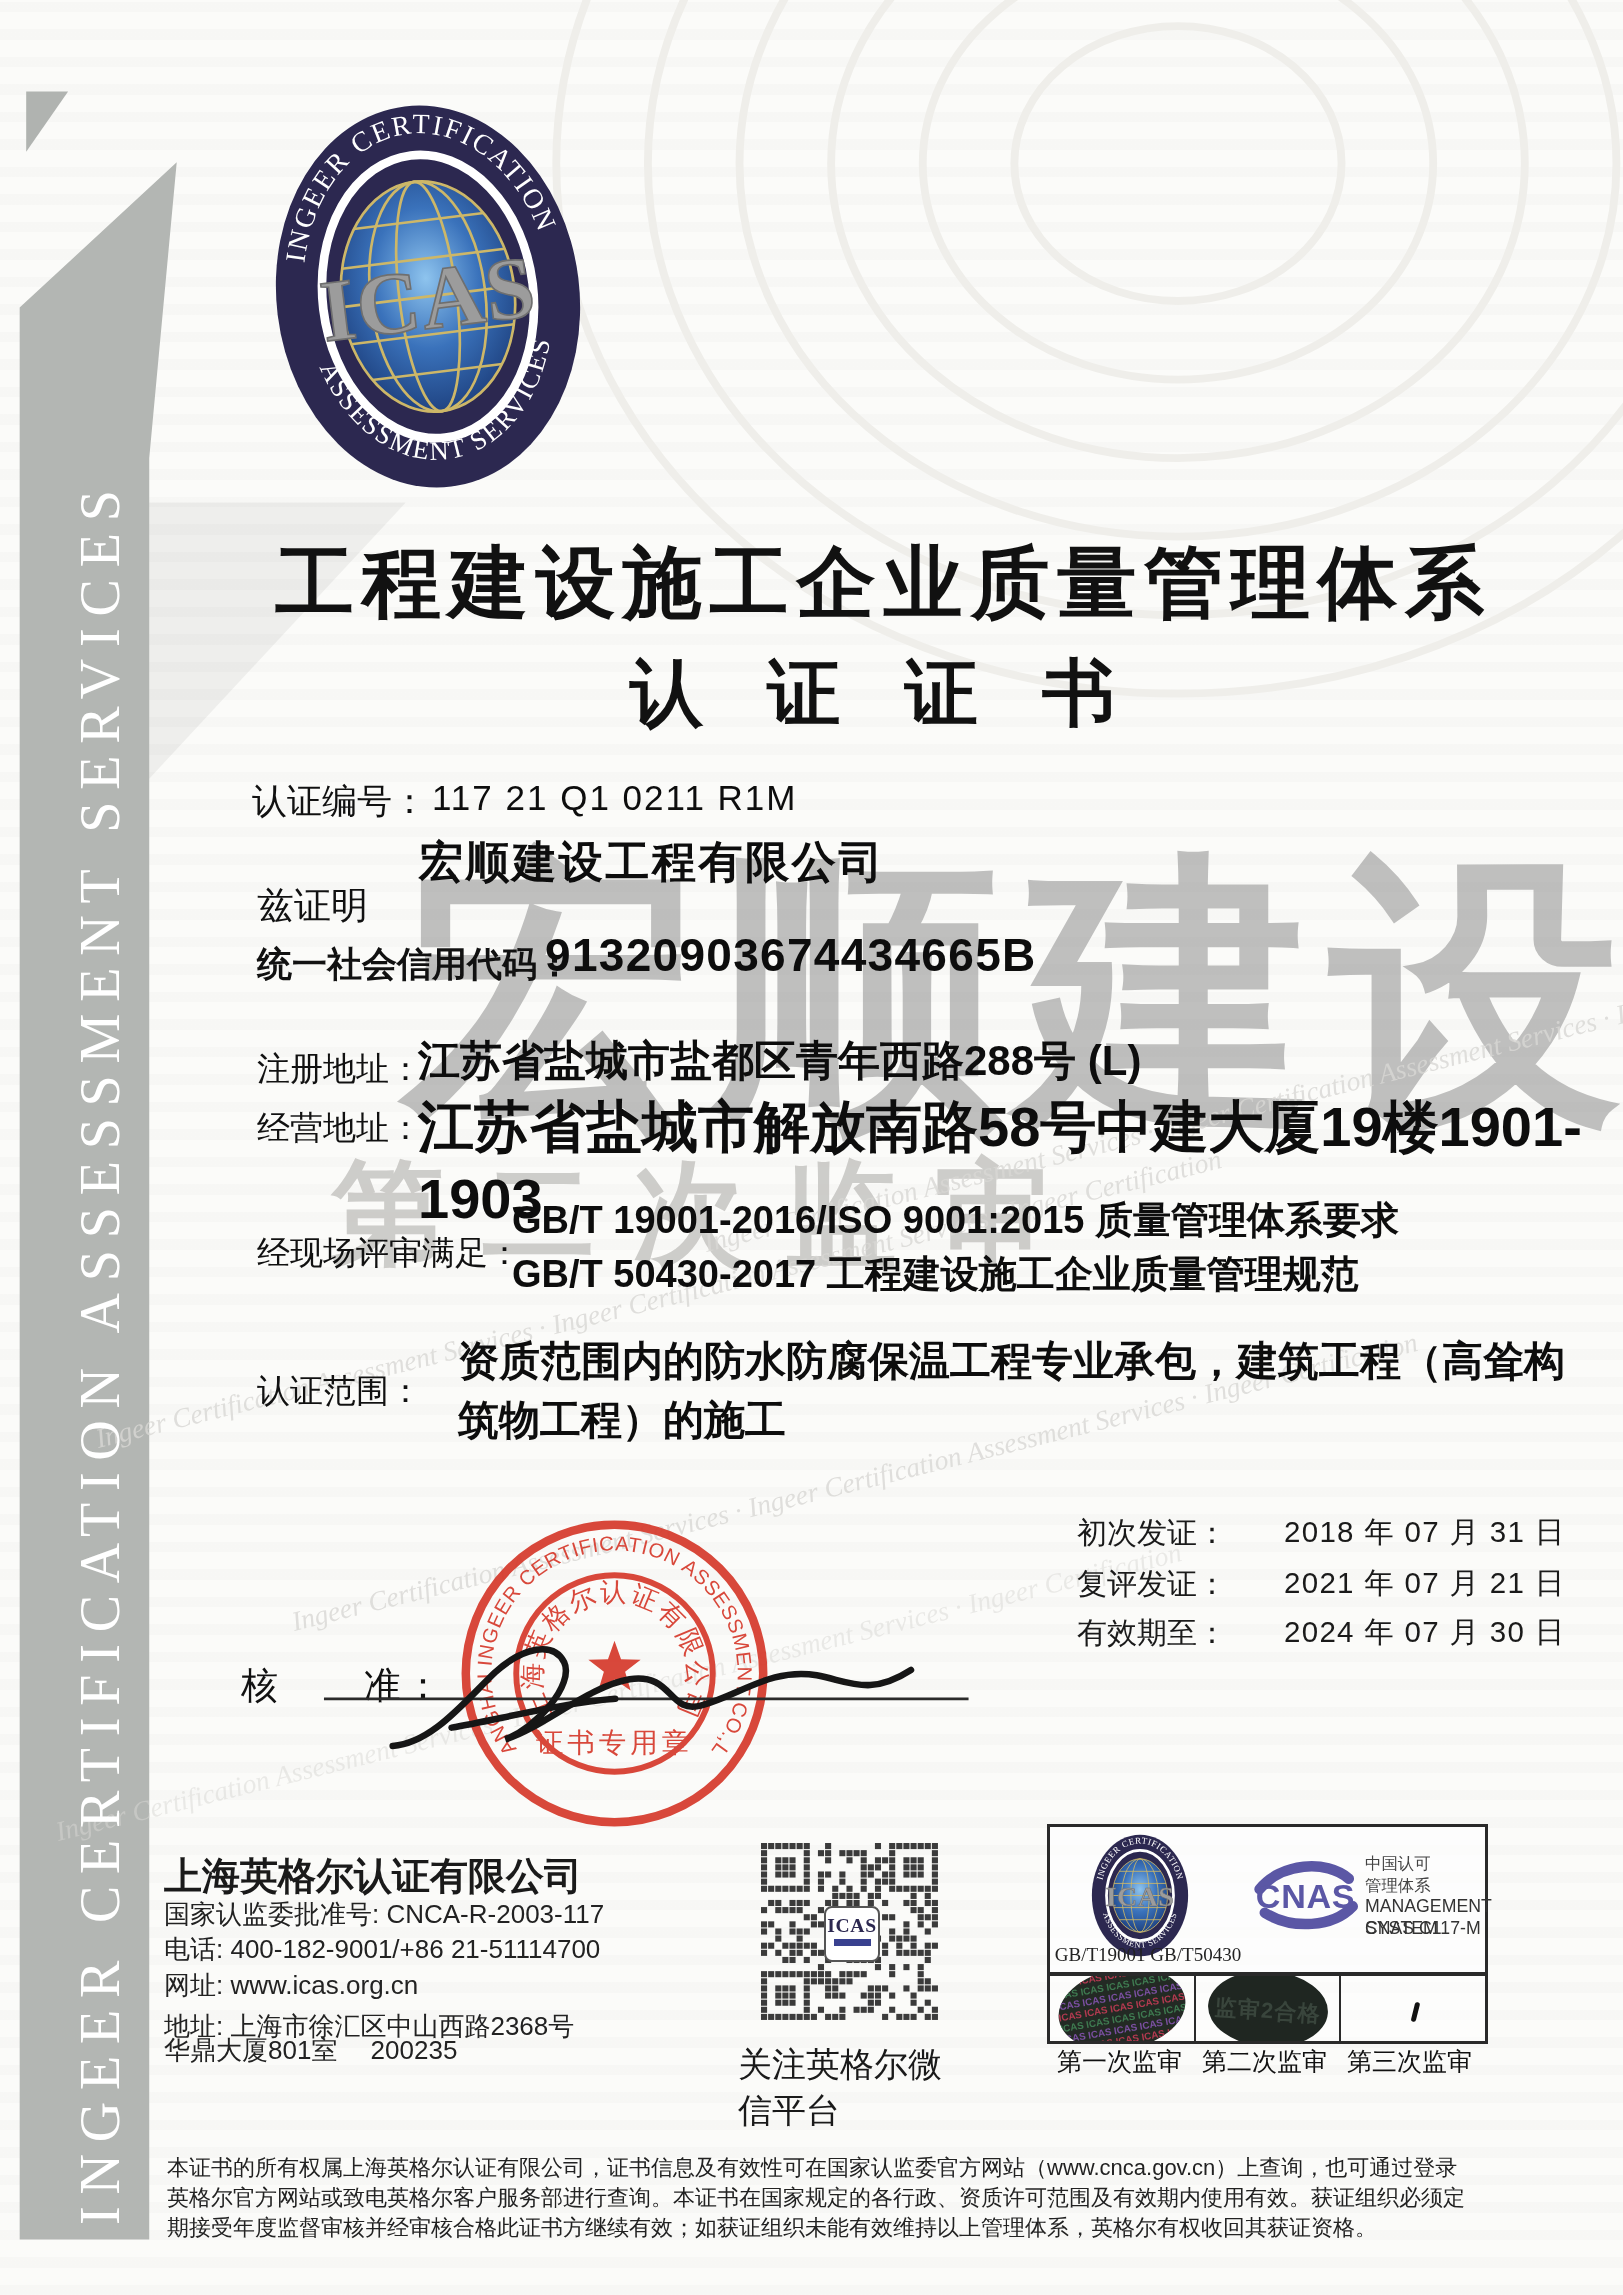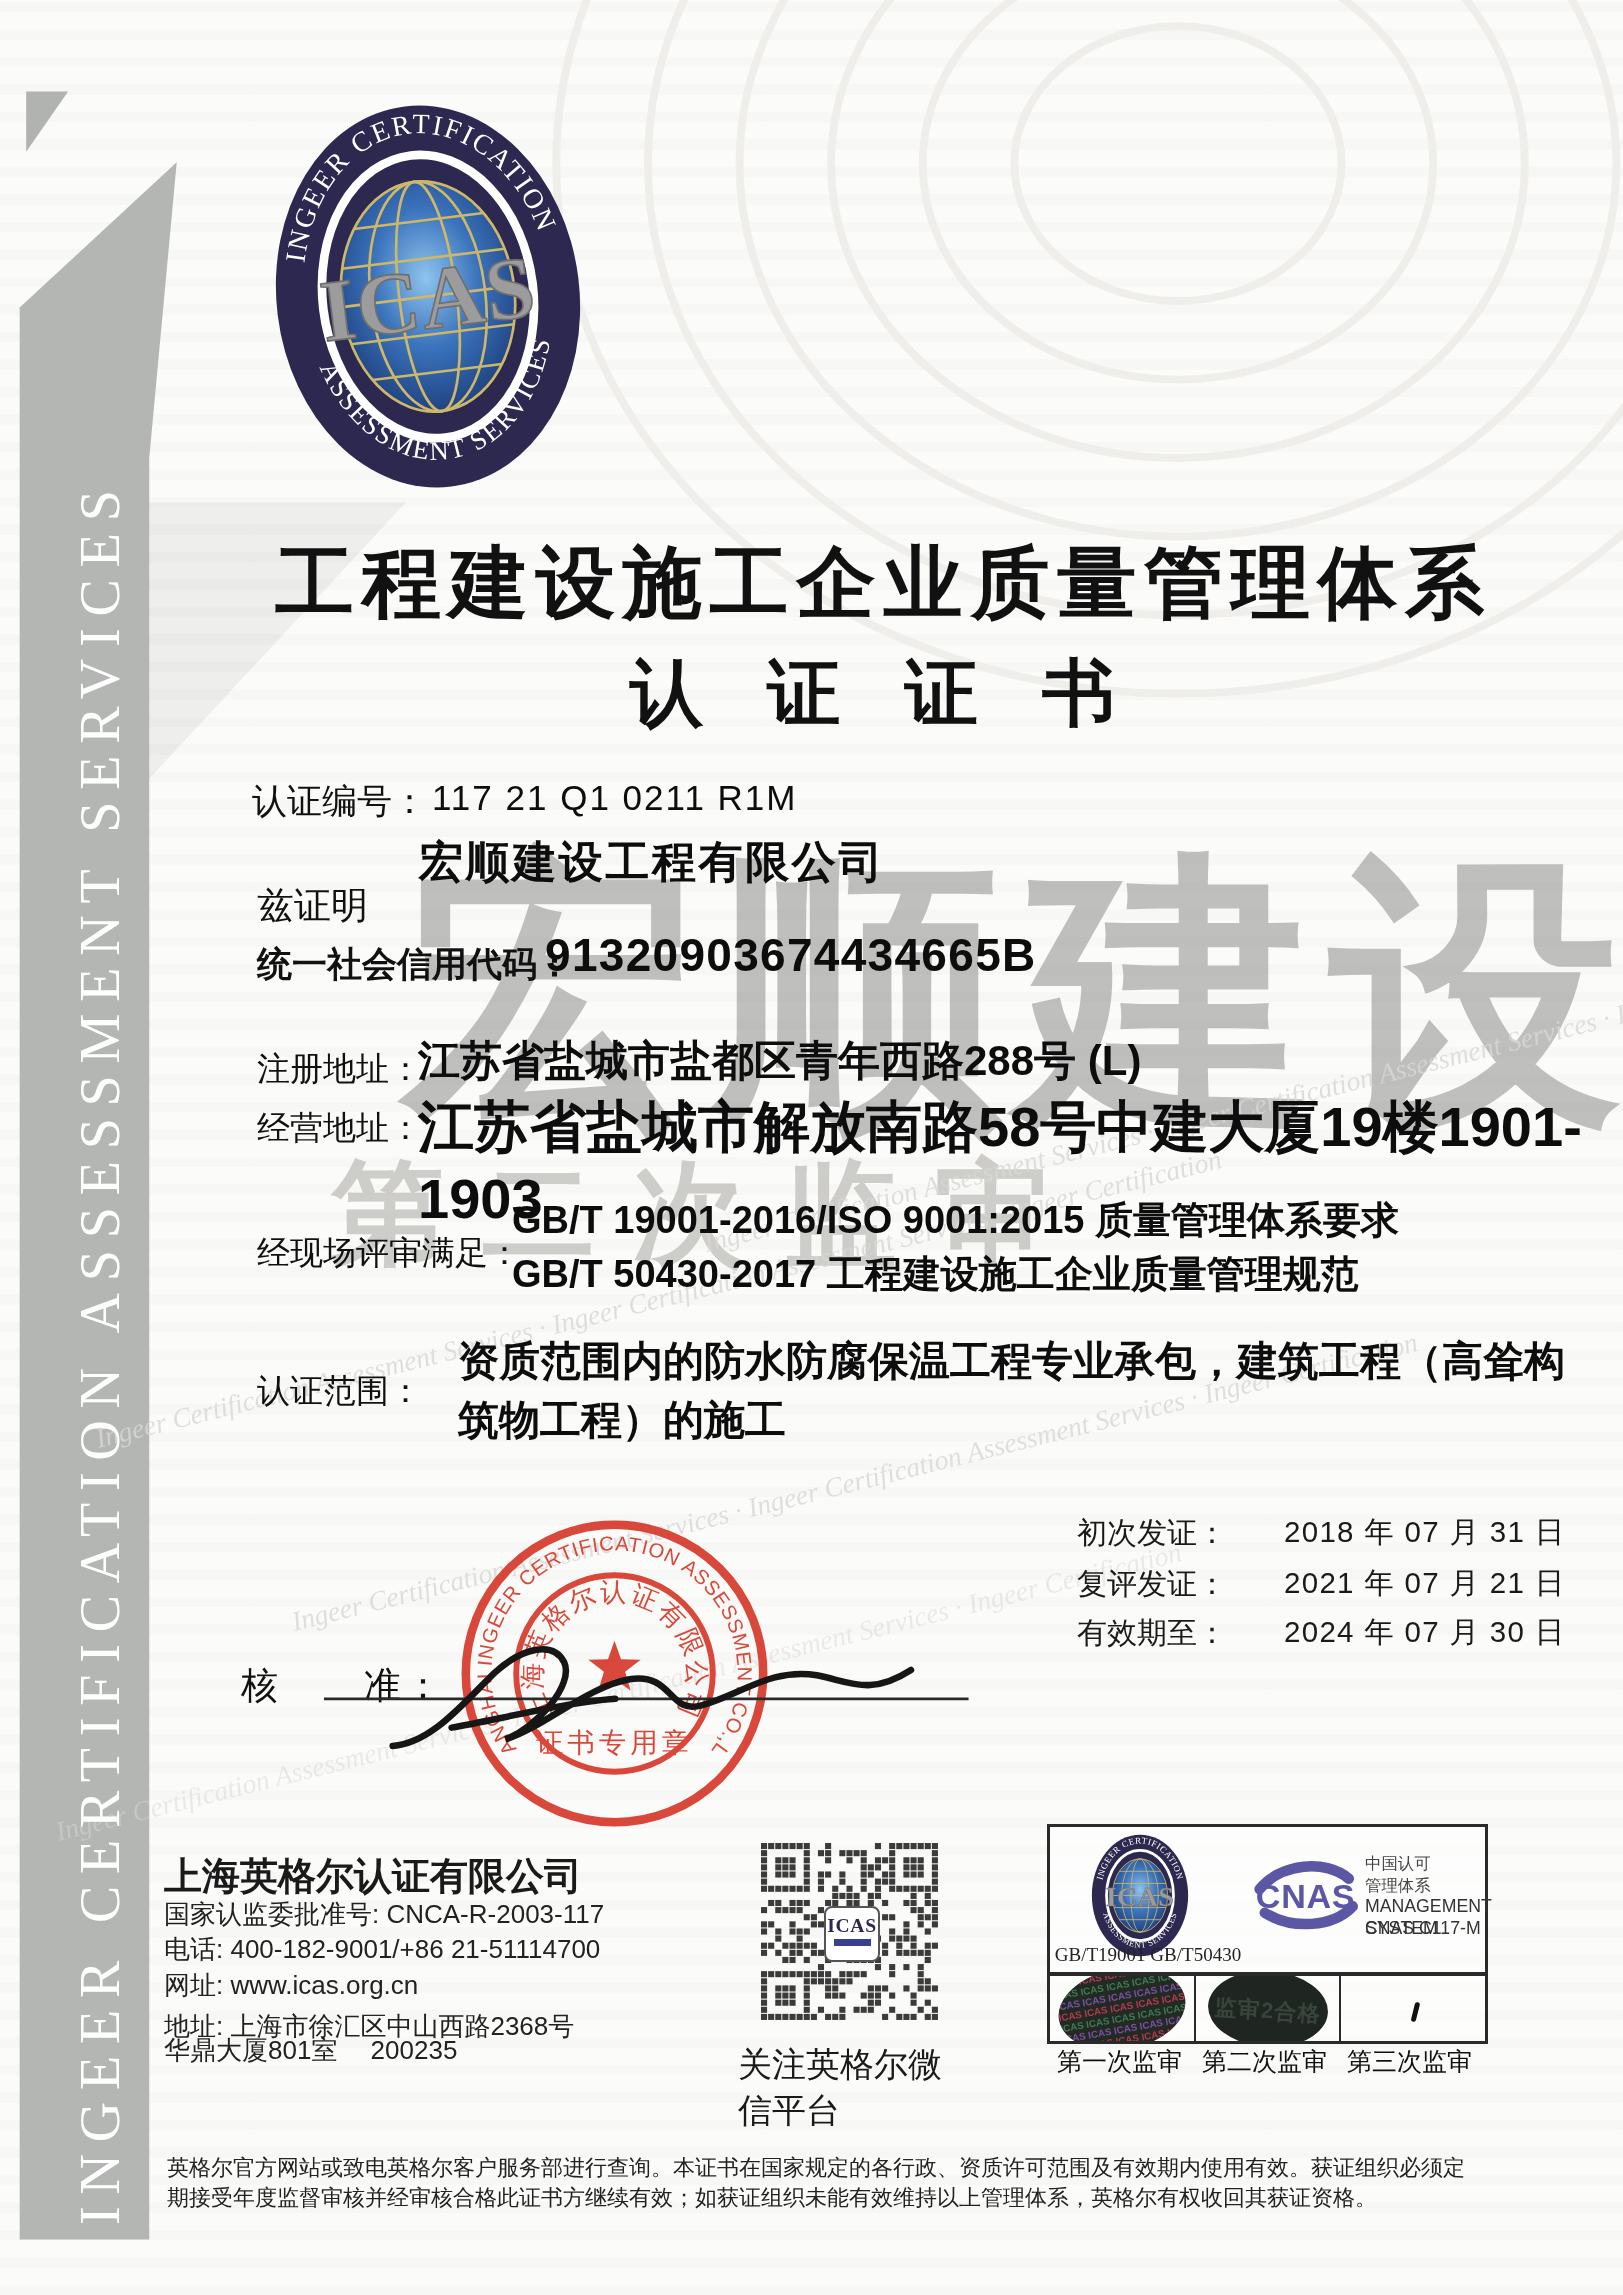--- a/index.html
+++ b/index.html
@@ -574,16 +574,17 @@
     <div id="audit-tick"></div>
   </div>
 </div>
 <div id="audit-labels" class="abs">
   <span>第一次监审</span>
   <span>第二次监审</span>
   <span>第三次监审</span>
 </div>
 
 <div id="footer" class="abs">
+  <div>本证书的所有权属上海英格尔认证有限公司，证书信息及有效性可在国家认监委官方网站（www.cnca.gov.cn）上查询，也可通过登录</div>
   <div>英格尔官方网站或致电英格尔客户服务部进行查询。本证书在国家规定的各行政、资质许可范围及有效期内使用有效。获证组织必须定</div>
   <div>期接受年度监督审核并经审核合格此证书方继续有效；如获证组织未能有效维持以上管理体系，英格尔有权收回其获证资格。</div>
 </div>
 
 
 </body></html>

